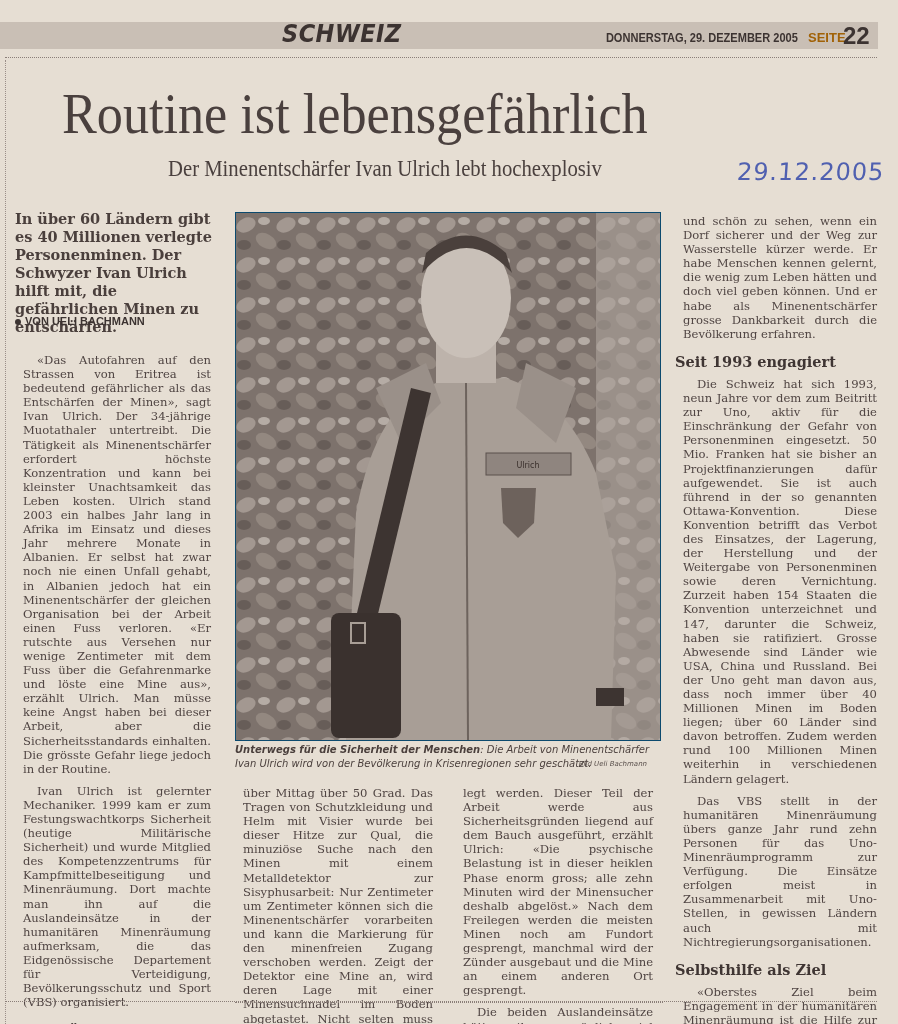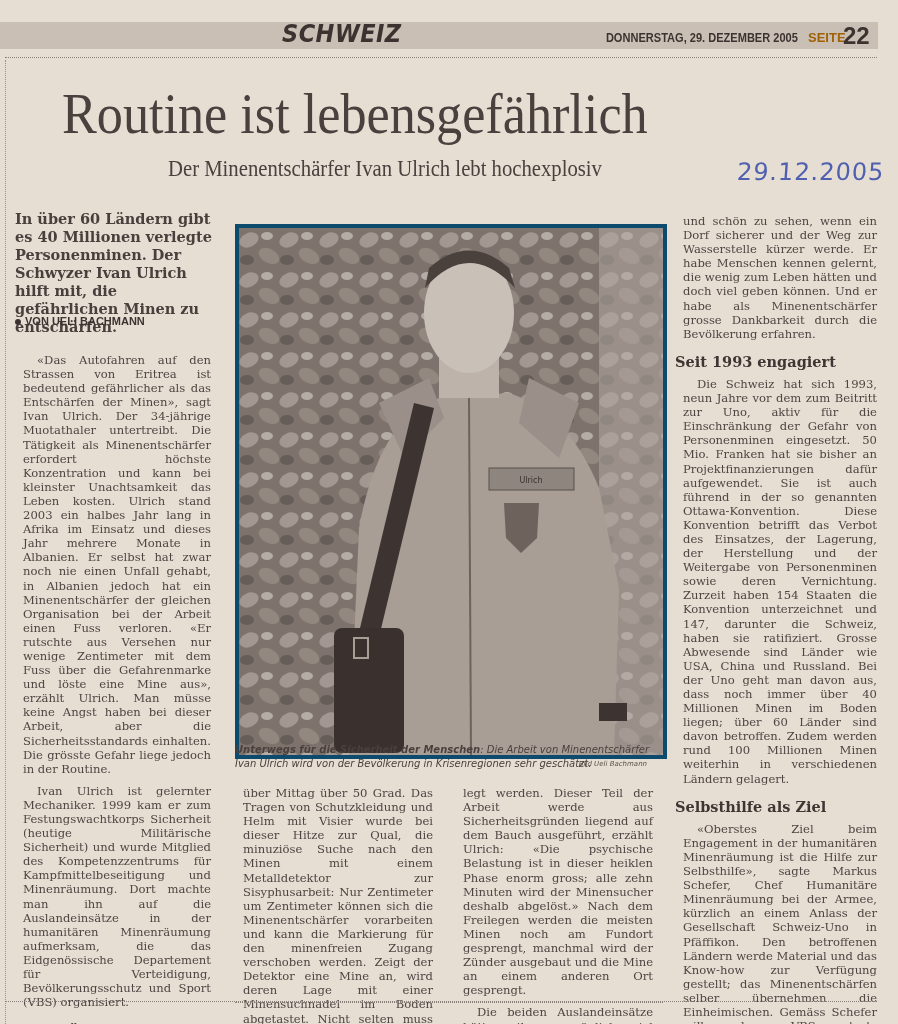--- a/index.html
+++ b/index.html
@@ -14,21 +14,21 @@
   .headline{position:absolute;left:62px;top:80px;font-family:"Liberation Serif",serif;font-size:58px;color:#4a403e;transform:scaleX(0.9);transform-origin:left;white-space:nowrap;}
   .subhead{position:absolute;left:168px;top:156px;font-family:"Liberation Serif",serif;font-size:23px;color:#4a403e;transform:scaleX(0.9);transform-origin:left;white-space:nowrap;}
   .handdate{position:absolute;left:737px;top:158px;font-family:"DejaVu Sans",sans-serif;font-size:24px;color:#5060b0;letter-spacing:1px;transform:skewX(-4deg);}
   .lead{position:absolute;left:15px;top:210px;width:205px;font-family:"DejaVu Serif",serif;font-weight:bold;font-size:14.5px;line-height:18px;color:#4a3f3c;}
   .byline{position:absolute;left:15px;top:315px;font-family:"Liberation Sans",sans-serif;font-weight:bold;font-size:11px;color:#3c3331;}
   .byline .dot{display:inline-block;width:6px;height:6px;border-radius:3px;background:#3c3331;margin-right:4px;vertical-align:middle;}
   .col{position:absolute;font-family:"DejaVu Serif",serif;font-size:11.6px;line-height:14.1px;color:#4f4442;text-align:justify;}
   .col p{margin:8px;text-indent:14px;}
   .col p.noind{text-indent:0;}
   .col h3{font-family:"DejaVu Serif",serif;font-weight:bold;font-size:14.5px;margin:14px 0 6px 0;color:#3f3533;text-indent:0;}
-  .photo{position:absolute;left:235px;top:224px;width:424px;height:527px;border:4px solid #0c4a6e;overflow:hidden;background:#8c827c;}
+  .photo{position:absolute;left:235px;top:212px;width:424px;height:527px;border:1px solid #0c4a6e;overflow:hidden;background:#8c827c;}
   .caption{position:absolute;left:235px;top:743px;width:428px;font-family:"DejaVu Sans",sans-serif;font-style:italic;font-size:10px;line-height:14px;color:#4a3f3c;}
   .caption b{font-weight:bold;}
   .credit{position:absolute;right:16px;bottom:0;font-size:7px;font-style:italic;color:#5a504c;}
 </style>
 </head>
 <body>
 
 <div class="band"></div>
 <div class="section">SCHWEIZ</div>
 <div class="dateline">DONNERSTAG, 29. DEZEMBER 2005</div>
@@ -93,17 +93,18 @@
 
 <div class="col" style="left:455px;top:778px;width:206px;">
   <p class="noind">legt werden. Dieser Teil der Arbeit werde aus Sicherheitsgründen liegend auf dem Bauch ausgeführt, erzählt Ulrich: «Die psychische Belastung ist in dieser heiklen Phase enorm gross; alle zehn Minuten wird der Minensucher deshalb abgelöst.» Nach dem Freilegen werden die meisten Minen noch am Fundort gesprengt, manchmal wird der Zünder ausgebaut und die Mine an einem anderen Ort gesprengt.</p>
   <p>Die beiden Auslandeinsätze hätten ihm persönlich viel gebracht, sagt Ulrich. Es sei eine befriedigende Arbeit</p>
 </div>
 
 <div class="col" style="left:675px;top:206px;width:210px;">
   <p class="noind">und schön zu sehen, wenn ein Dorf sicherer und der Weg zur Wasserstelle kürzer werde. Er habe Menschen kennen gelernt, die wenig zum Leben hätten und doch viel geben können. Und er habe als Minenentschärfer grosse Dankbarkeit durch die Bevölkerung erfahren.</p>
   <h3>Seit 1993 engagiert</h3>
   <p>Die Schweiz hat sich 1993, neun Jahre vor dem zum Beitritt zur Uno, aktiv für die Einschränkung der Gefahr von Personenminen eingesetzt. 50 Mio. Franken hat sie bisher an Projektfinanzierungen dafür aufgewendet. Sie ist auch führend in der so genannten Ottawa-Konvention. Diese Konvention betrifft das Verbot des Einsatzes, der Lagerung, der Herstellung und der Weitergabe von Personenminen sowie deren Vernichtung. Zurzeit haben 154 Staaten die Konvention unterzeichnet und 147, darunter die Schweiz, haben sie ratifiziert. Grosse Abwesende sind Länder wie USA, China und Russland. Bei der Uno geht man davon aus, dass noch immer über 40 Millionen Minen im Boden liegen; über 60 Länder sind davon betroffen. Zudem werden rund 100 Millionen Minen weiterhin in verschiedenen Ländern gelagert.</p>
+  <p>Das VBS stellt in der humanitären Minenräumung übers ganze Jahr rund zehn Personen für das Uno-Minenräumprogramm zur Verfügung. Die Einsätze erfolgen meist in Zusammenarbeit mit Uno-Stellen, in gewissen Ländern auch mit Nichtregierungsorganisationen.</p>
   <h3>Selbsthilfe als Ziel</h3>
   <p>«Oberstes Ziel beim Engagement in der humanitären Minenräumung ist die Hilfe zur Selbsthilfe», sagte Markus Schefer, Chef Humanitäre Minenräumung bei der Armee, kürzlich an einem Anlass der Gesellschaft Schweiz-Uno in Pfäffikon. Den betroffenen Ländern werde Material und das Know-how zur Verfügung gestellt; das Minenentschärfen selber übernehmen die Einheimischen. Gemäss Schefer will das VBS trotz Sparprogrammen sein Engagement weiter ausbauen.</p>
 </div>
 
 <div class="dotline" style="top:1001px;"></div>
 
 </body></html>

